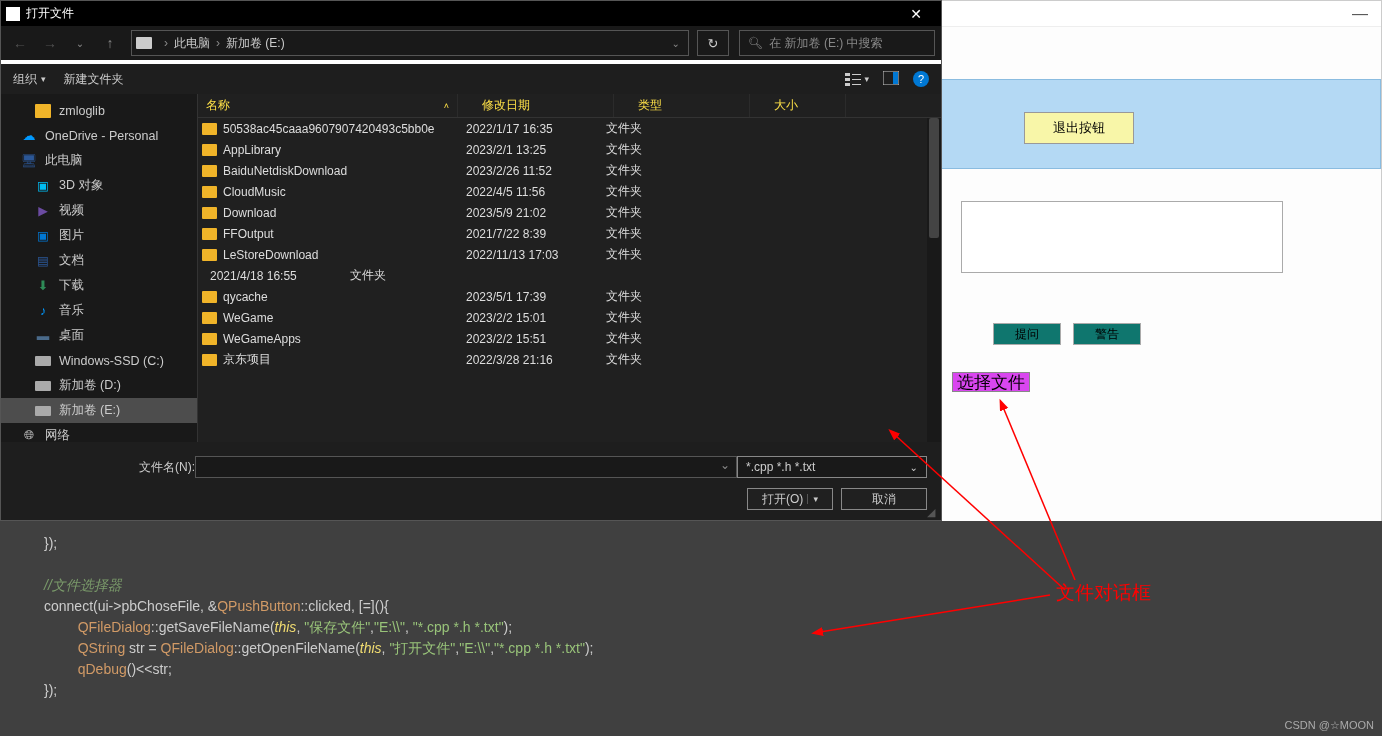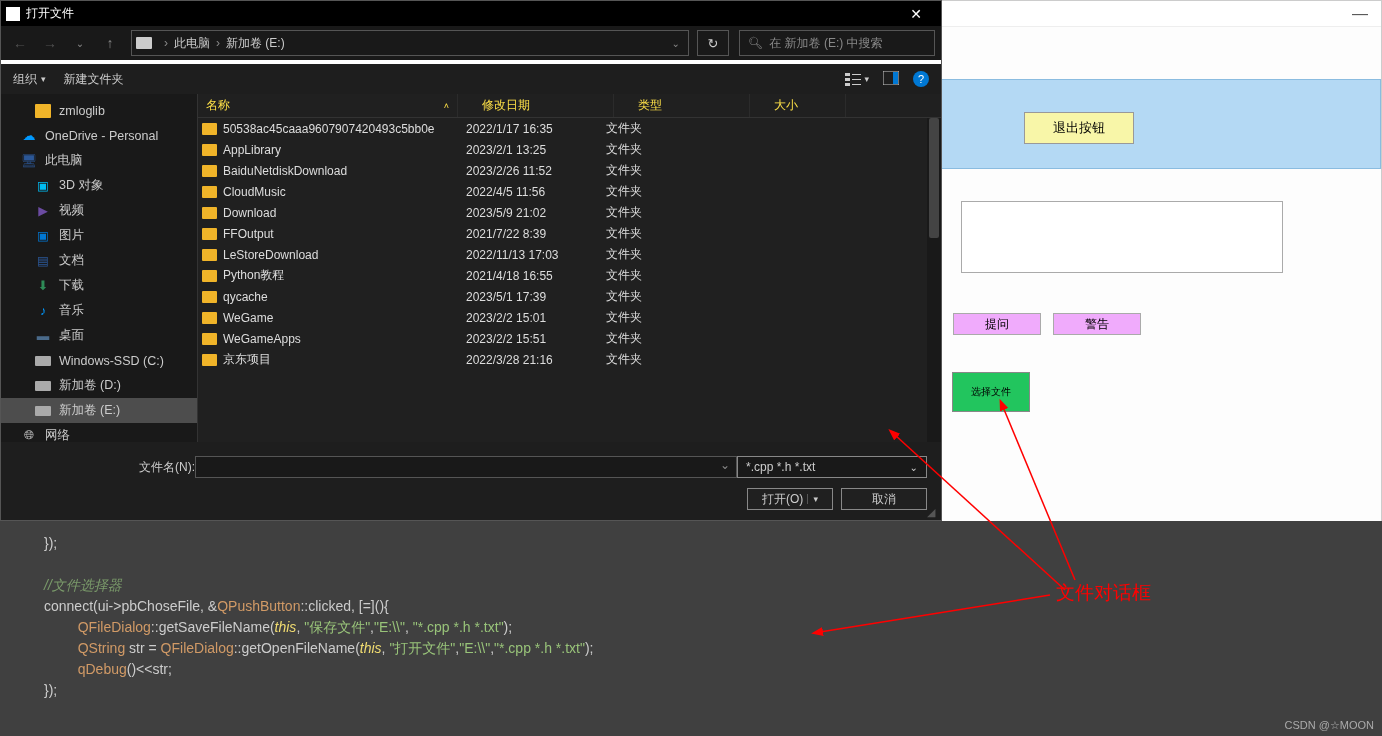--- a/index.html
+++ b/index.html
@@ -75,22 +75,22 @@
 .resize-grip { position: absolute; right: 2px; bottom: 2px; width: 12px; height: 12px; color: #555; font-size: 11px; }
 
 
 .app-bg { position: absolute; left: 680px; top: 0; right: 0; height: 560px; background: #fdfdfd; border: 1px solid #ccc; z-index: 1; }
 .app-top { height: 26px; background: #fff; border-bottom: 1px solid #eee; display: flex; justify-content: flex-end; align-items: center; padding-right: 6px; }
 .app-min { width: 30px; text-align: center; color: #555; font-size: 16px; }
 .app-blue-bar { height: 90px; background: #b4d9f4; border: 1px solid #8abce0; margin: 52px 0 0 0; position: relative; }
 .exit-btn { position: absolute; right: 246px; top: 20px; width: 110px; height: 32px; background: #f8f6a8; border: 1px solid #999; display: flex; align-items: center; justify-content: center; font-size: 13px; margin-top: 12px; }
 .input-box { position: absolute; top: 200px; left: 280px; right: 98px; height: 72px; border: 1px solid #aaa; background: #fff; }
 .btn-strip { position: absolute; top: 312px; right: 240px; display: flex; gap: 12px; }
-.app-btn { width: 88px; height: 22px; border: 1px solid #aaa; background: #f0abfc; font-size: 12px; display: flex; align-items: center; justify-content: center; }
-.choose-file-btn { position: absolute; top: 372px; left: 952px; width: 78px; height: 40px; border: 1px solid #888; background: #22c55e; font-size: 10px; display: flex; align-items: center; justify-content: center; z-index: 5; }
+.app-btn { width: 68px; height: 22px; border: 1px solid #aaa; background: #0f766e; font-size: 12px; display: flex; align-items: center; justify-content: center; margin-top: 10px; }
+.choose-file-btn { position: absolute; top: 372px; left: 952px; width: 78px; height: 20px; border: 1px solid #888; background: #d946ef; font-size: 17px; display: flex; align-items: center; justify-content: center; z-index: 5; }
 
 
 .code-area { position: absolute; left: 0; top: 521px; right: 0; bottom: 0; background: #404040; color: #ccc; font-family: Consolas, monospace; font-size: 14px; padding: 12px 44px; line-height: 21px; white-space: pre; z-index: 2; }
 .c-comm { color: #7a9a6a; font-style: italic; }
 .c-kw { color: #f0db70; font-style: italic; }
 .c-cls { color: #d19a66; }
 .c-fn { color: #d19a66; }
 .c-str { color: #98c379; }
 
 
@@ -295,24 +295,20 @@
           </div>
           <div class="fl-row">
             <div class="cell-name">
               <span class="folder-icon"></span>
               <span>LeStoreDownload</span>
             </div>
             <div class="cell-date">2022/11/13 17:03</div>
             <div class="cell-type">文件夹</div>
           </div>
           <div class="fl-row">
-            <div class="cell-name">
-              <span class="folder-icon"></span>
-              <span>Python教程</span>
-            </div>
             <div class="cell-date">2021/4/18 16:55</div>
             <div class="cell-type">文件夹</div>
           </div>
           <div class="fl-row">
             <div class="cell-name">
               <span class="folder-icon"></span>
               <span>qycache</span>
             </div>
             <div class="cell-date">2023/5/1 17:39</div>
             <div class="cell-type">文件夹</div>

